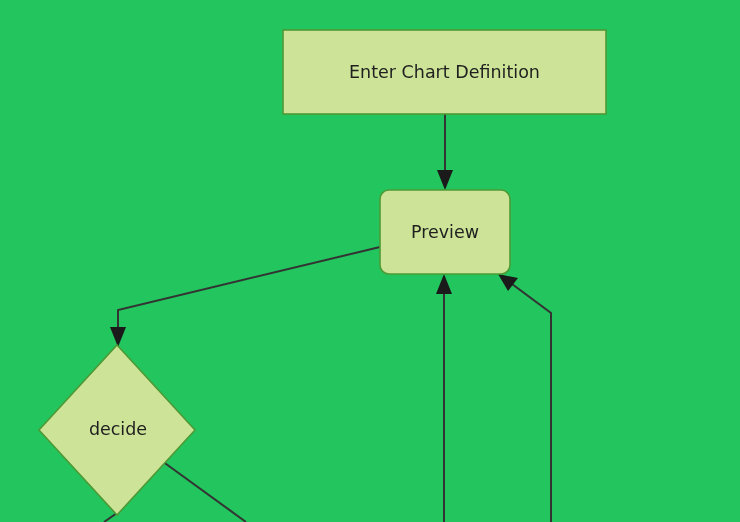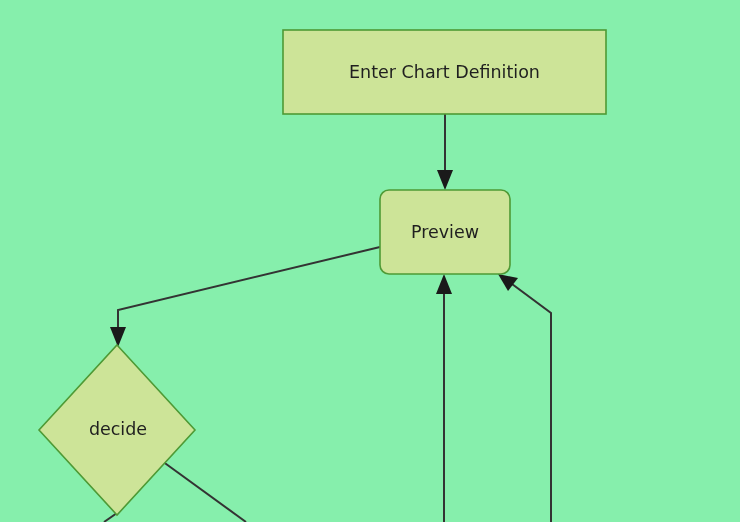--- a/index.html
+++ b/index.html
@@ -4,21 +4,21 @@
 <style>
   html, body {
     margin: 0;
     padding: 0;
     background: #ffffff;
   }
   #canvas {
     position: relative;
     width: 740px;
     height: 522px;
-    background: #86efac;
+    background: #22c55e;
     overflow: hidden;
     font-family: "DejaVu Sans", "Liberation Sans", sans-serif;
   }
   #flow-svg {
     position: absolute;
     top: 0;
     left: 0;
     width: 740px;
     height: 522px;
   }

